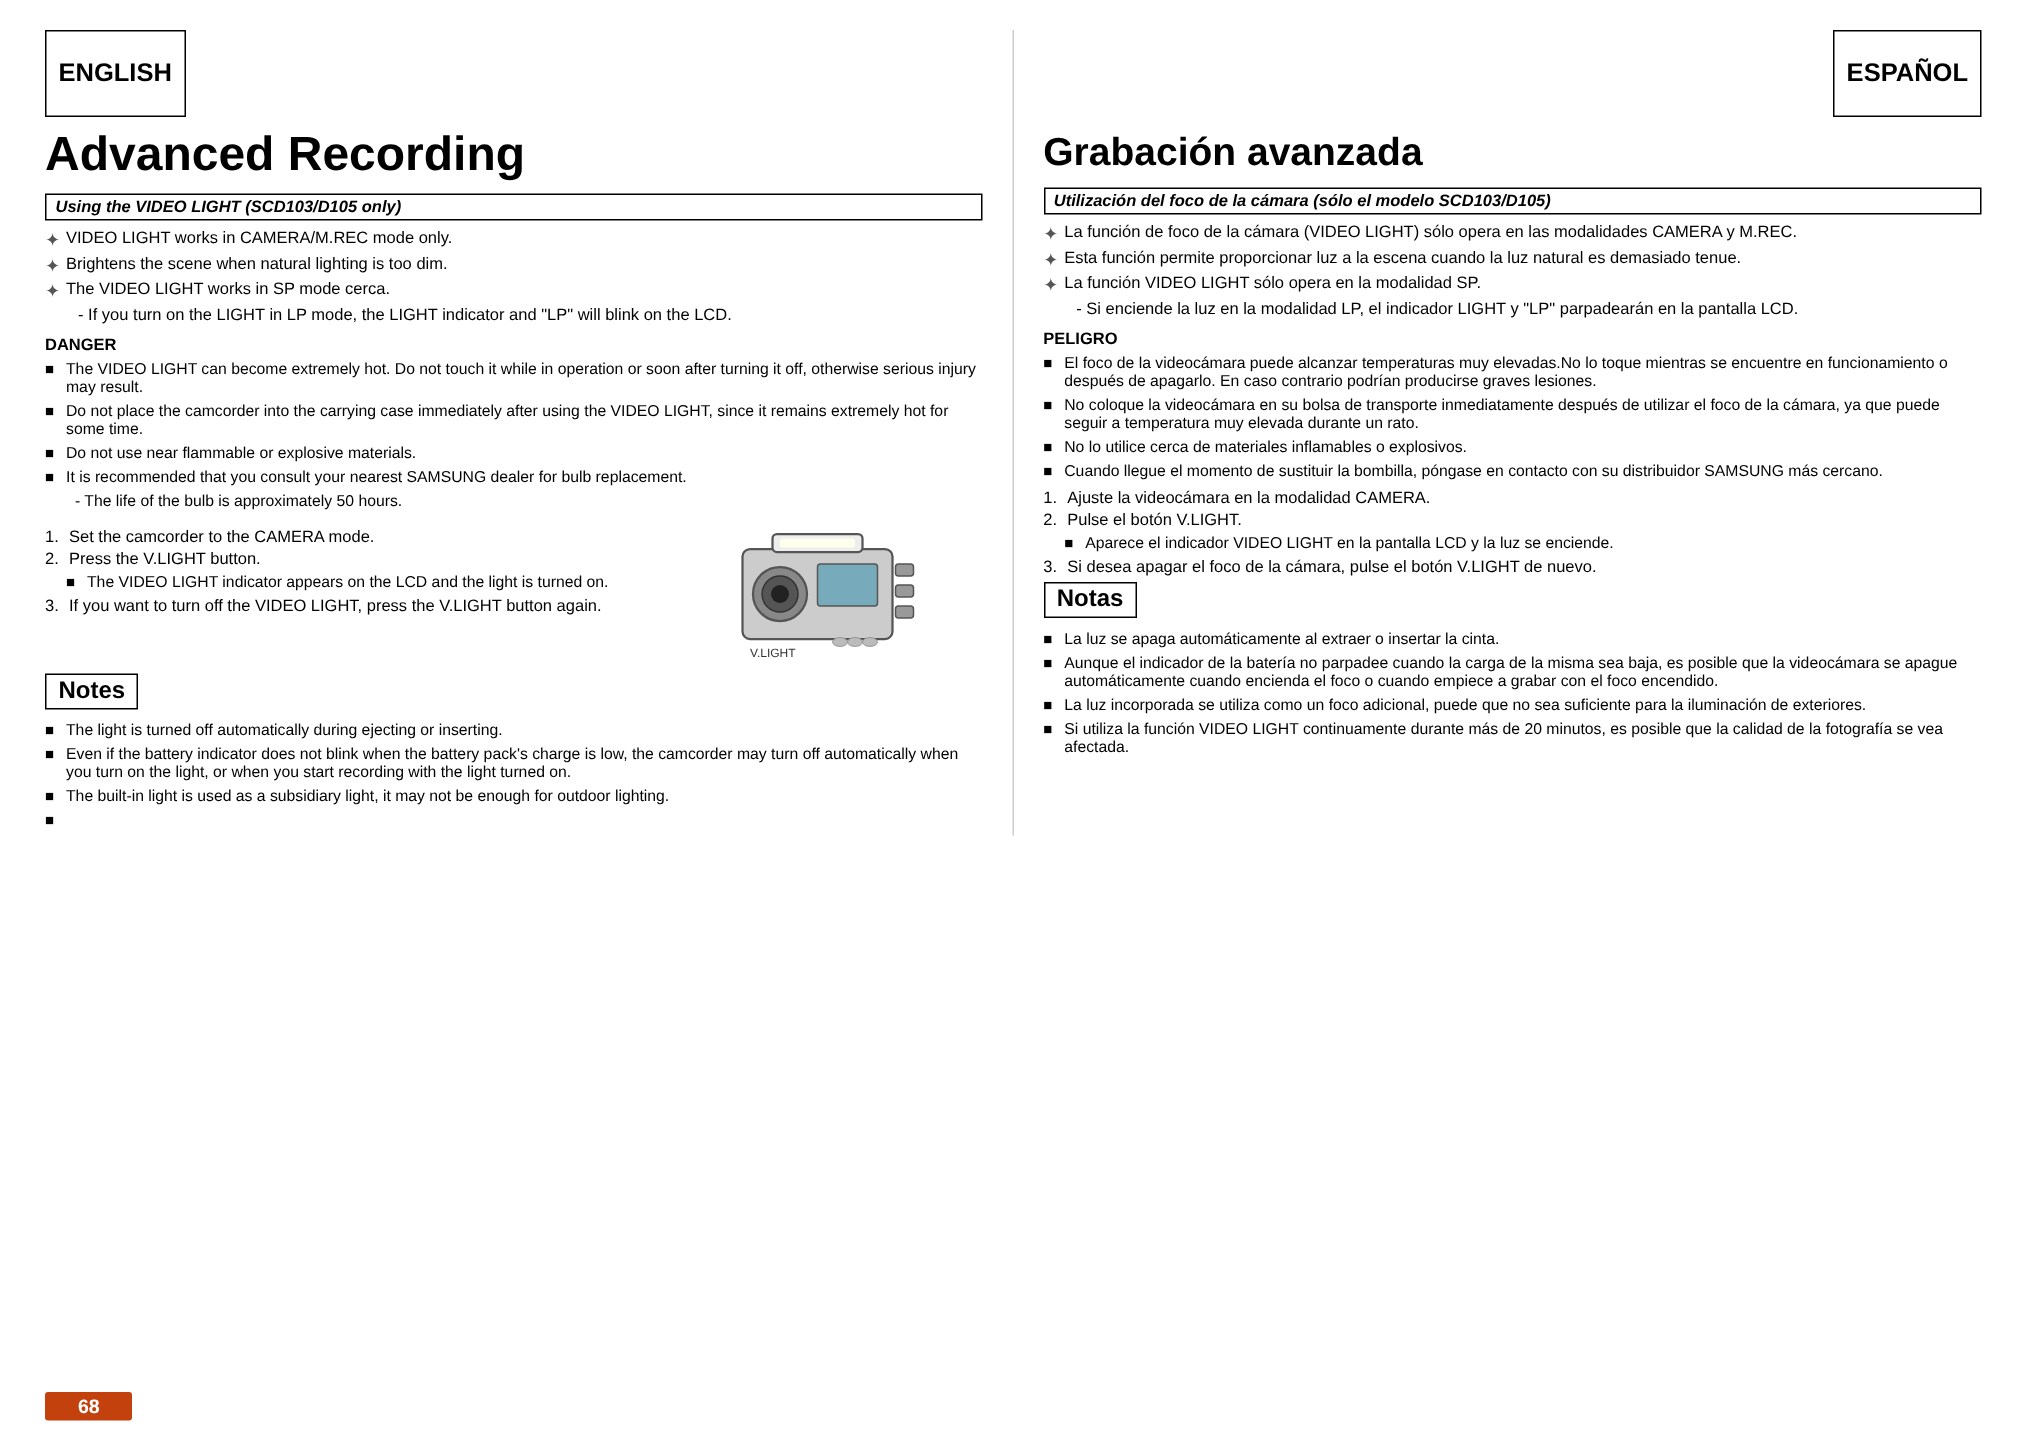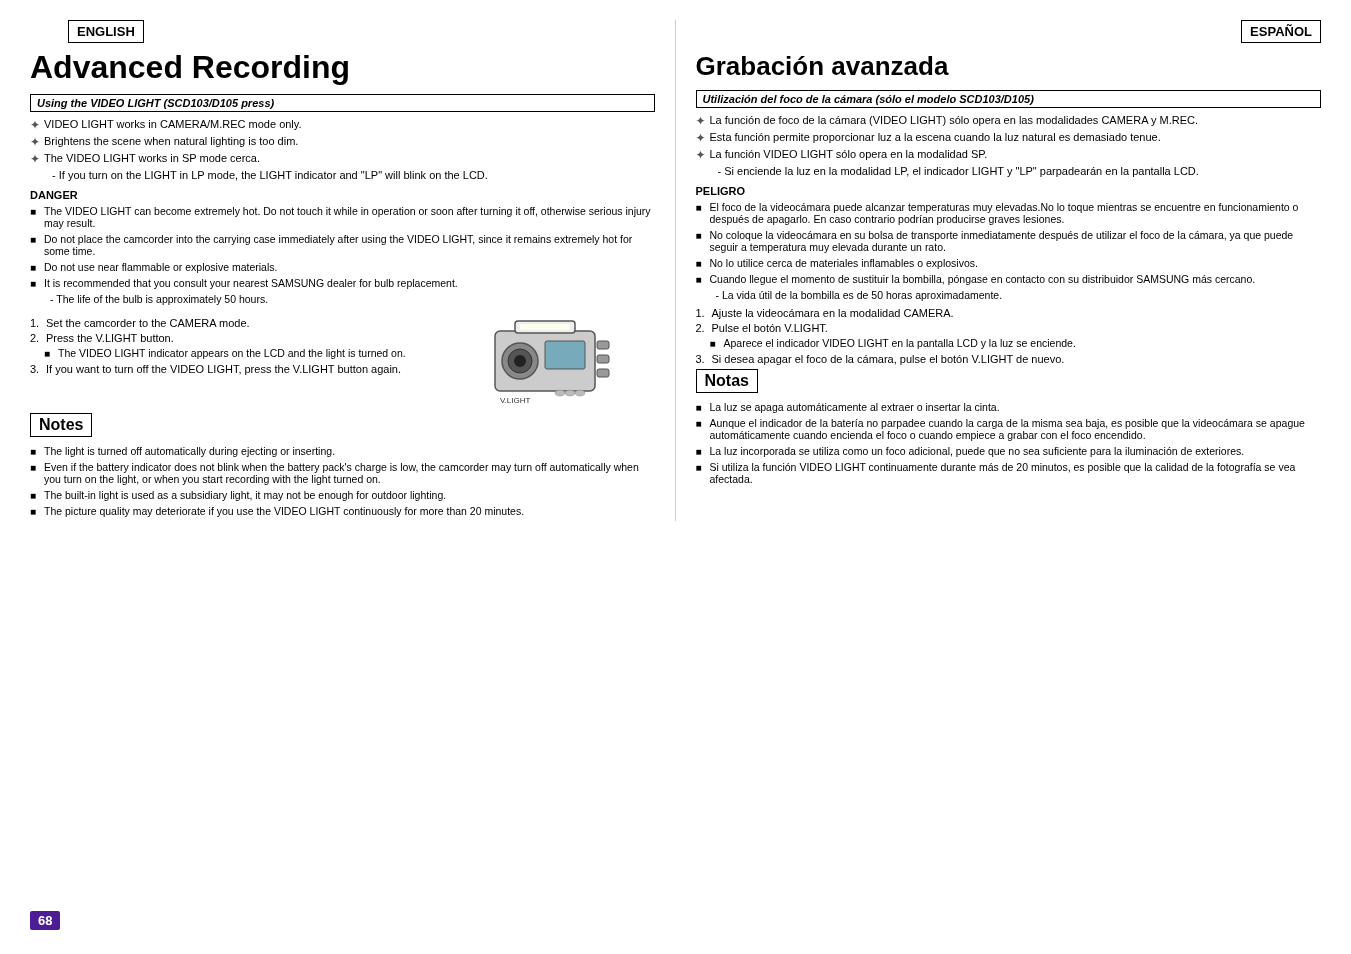--- a/index.html
+++ b/index.html
@@ -39,25 +39,24 @@
       border-right: 1px solid #ccc;
     }
     .col-right {
       width: 50%;
       padding-left: 20px;
     }
     
     .lang-badge {
       display: inline-block;
       border: 1px solid #000;
-      padding: 3px 8px;
-      font-size: 13px;
-      font-weight: bold;
-      margin-bottom: 4px;
-      margin-left: 38px;
+      padding: 18px 8px;
+      font-size: 17px;
+      font-weight: bold;
+      margin-bottom: 4px;
     }
     .lang-right {
       float: right;
     }
     
     .main-title-en {
       font-size: 32px;
       font-weight: bold;
       margin-bottom: 8px;
       margin-top: 2px;
@@ -155,27 +154,27 @@
       margin-bottom: 4px;
       font-weight: bold;
     }
     
     .notes-list {
       margin-top: 4px;
     }
     
     .page-number {
       position: absolute;
-      bottom: 24px;
+      bottom: 7px;
       left: 30px;
-      background: #4c1d95;
+      background: #c2410c;
       color: #fff;
       font-weight: bold;
       font-size: 13px;
-      padding: 2px 8px;
+      padding: 2px 22px;
       border-radius: 2px;
     }
     .clearfix::after { content: ""; display: table; clear: both; }
     .col-right-header {
       margin-bottom: 4px;
     }
   </style>
 </head>
 <body>
 
@@ -184,21 +183,21 @@
 
   <div class="two-col">
 
     <div class="col-left">
       <div>
         <span class="lang-badge">ENGLISH</span>
       </div>
       <div class="main-title-en">Advanced Recording</div>
 
       <div class="section-heading">
-        <span>Using the VIDEO LIGHT (SCD103/D105 press)</span>
+        <span>Using the VIDEO LIGHT (SCD103/D105 only)</span>
       </div>
 
       
       <div class="cross-bullet">
         <span class="bullet">✦</span>
         <span>VIDEO LIGHT works in CAMERA/M.REC mode only.</span>
       </div>
       <div class="cross-bullet">
         <span class="bullet">✦</span>
         <span>Brightens the scene when natural lighting is too dim.</span>
@@ -291,21 +290,20 @@
         <div class="square-bullet">
           <span class="sq">■</span>
           <span>Even if the battery indicator does not blink when the battery pack's charge is low, the camcorder may turn off automatically when you turn on the light, or when you start recording with the light turned on.</span>
         </div>
         <div class="square-bullet">
           <span class="sq">■</span>
           <span>The built-in light is used as a subsidiary light, it may not be enough for outdoor lighting.</span>
         </div>
         <div class="square-bullet">
           <span class="sq">■</span>
-          <span>The picture quality may deteriorate if you use the VIDEO LIGHT continuously for more than 20 minutes.</span>
         </div>
       </div>
     </div>
 
     <div class="col-right">
       <div class="col-right-header clearfix">
         <span class="lang-badge lang-right">ESPAÑOL</span>
       </div>
       <div class="main-title-es">Grabación avanzada</div>
 
@@ -340,21 +338,20 @@
           <span>No coloque la videocámara en su bolsa de transporte inmediatamente después de utilizar el foco de la cámara, ya que puede seguir a temperatura muy elevada durante un rato.</span>
         </div>
         <div class="square-bullet">
           <span class="sq">■</span>
           <span>No lo utilice cerca de materiales inflamables o explosivos.</span>
         </div>
         <div class="square-bullet">
           <span class="sq">■</span>
           <span>Cuando llegue el momento de sustituir la bombilla, póngase en contacto con su distribuidor SAMSUNG más cercano.</span>
         </div>
-        <div class="sub-square">La vida útil de la bombilla es de 50 horas aproximadamente.</div>
       </div>
 
       
       <div class="step-list">
         <div class="step-item">
           <span class="step-num">1.</span>
           <span>Ajuste la videocámara en la modalidad CAMERA.</span>
         </div>
         <div class="step-item">
           <span class="step-num">2.</span>

